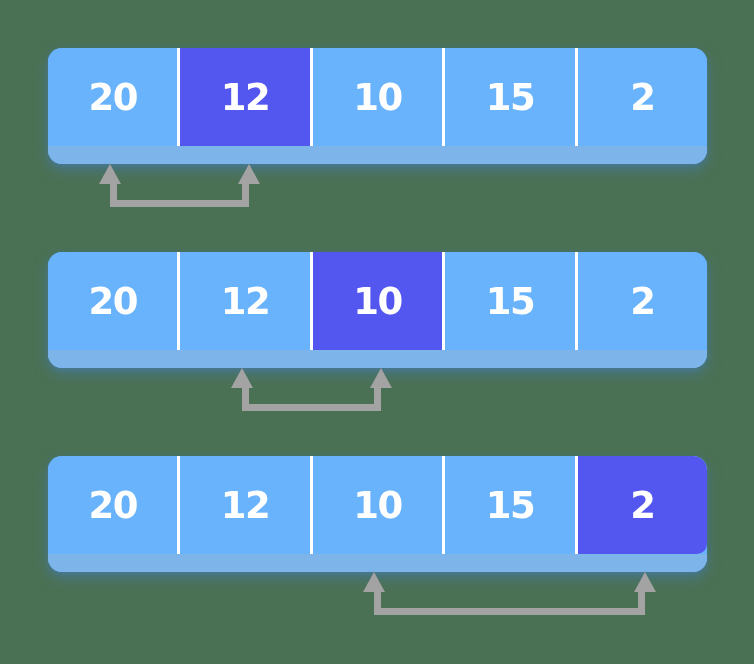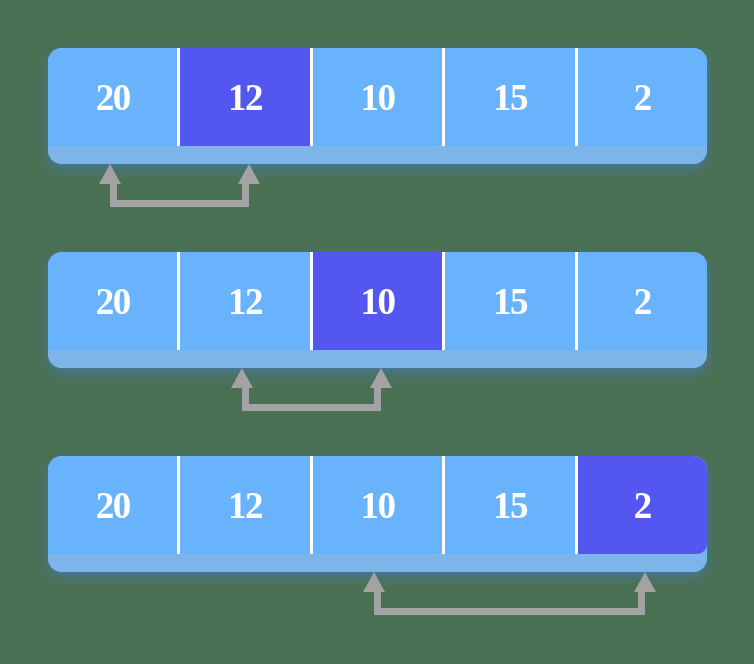--- a/index.html
+++ b/index.html
@@ -14,21 +14,20 @@
   *{margin:0;padding:0;box-sizing:border-box;}
   html,body{width:754px;height:664px;overflow:hidden;}
   body{
     background:var(--bg);
     font-family:"DejaVu Sans","Liberation Sans",sans-serif;
   }
   .canvas{
     position:relative;
     width:754px;height:664px;
     padding:48px 0 0 48px;
-    font-family:Liberation Serif, serif;
   }
   .step{
     position:relative;
     width:659px;
     height:159px;
     margin-bottom:45px;
   }
   .bar{
     position:relative;
     width:659px;height:116px;

